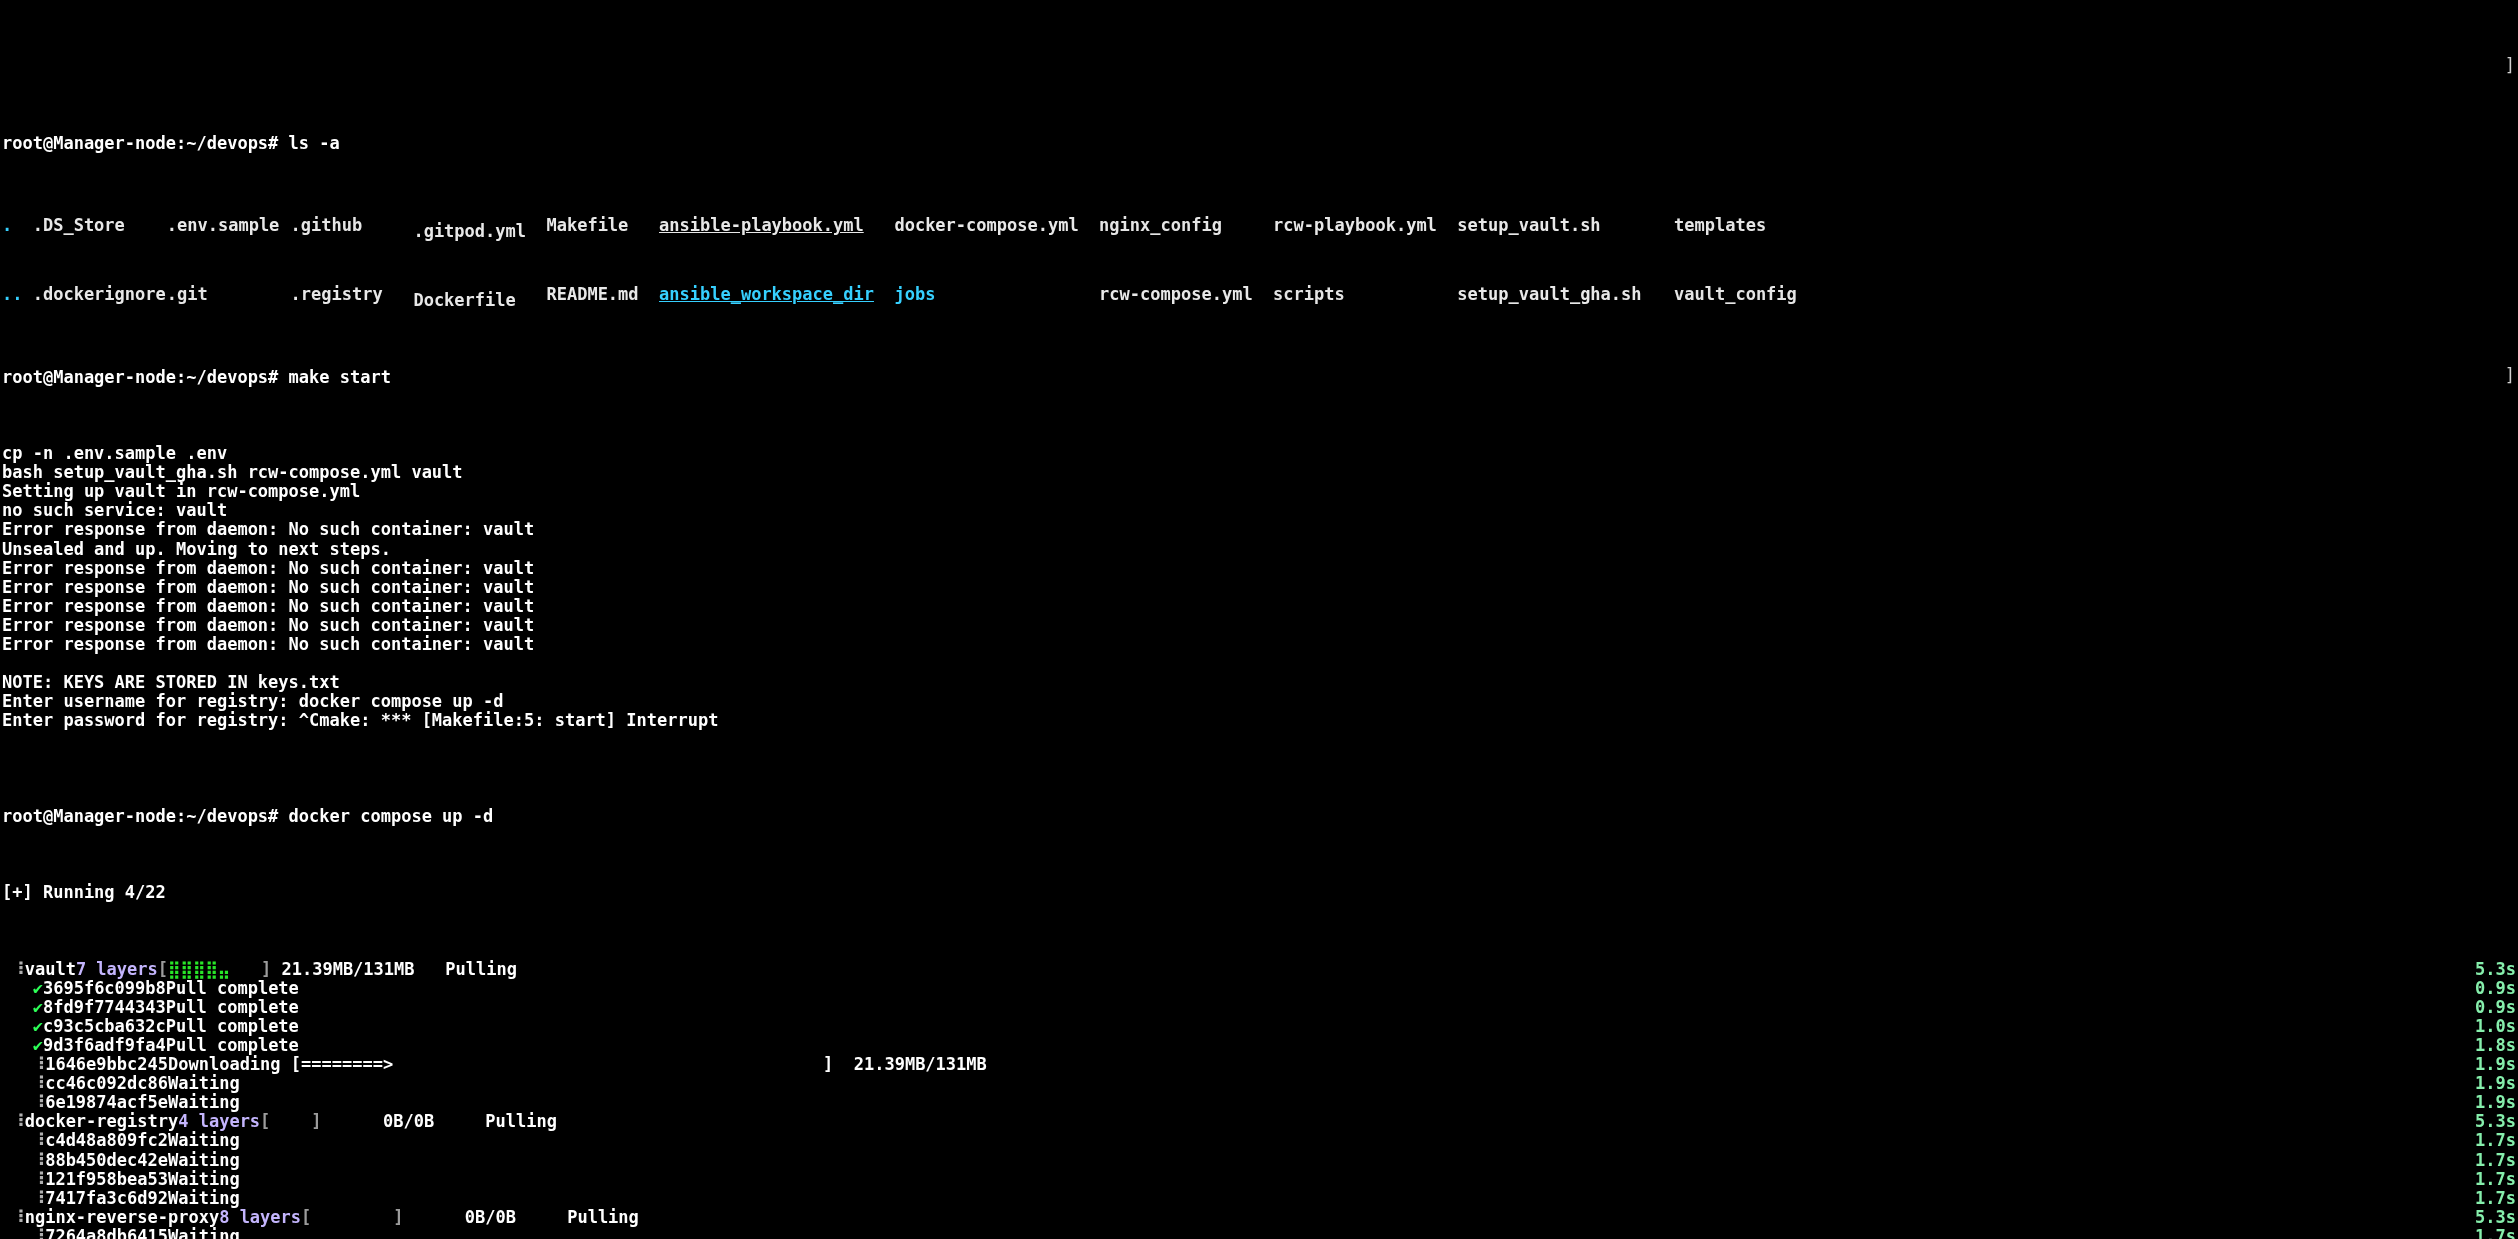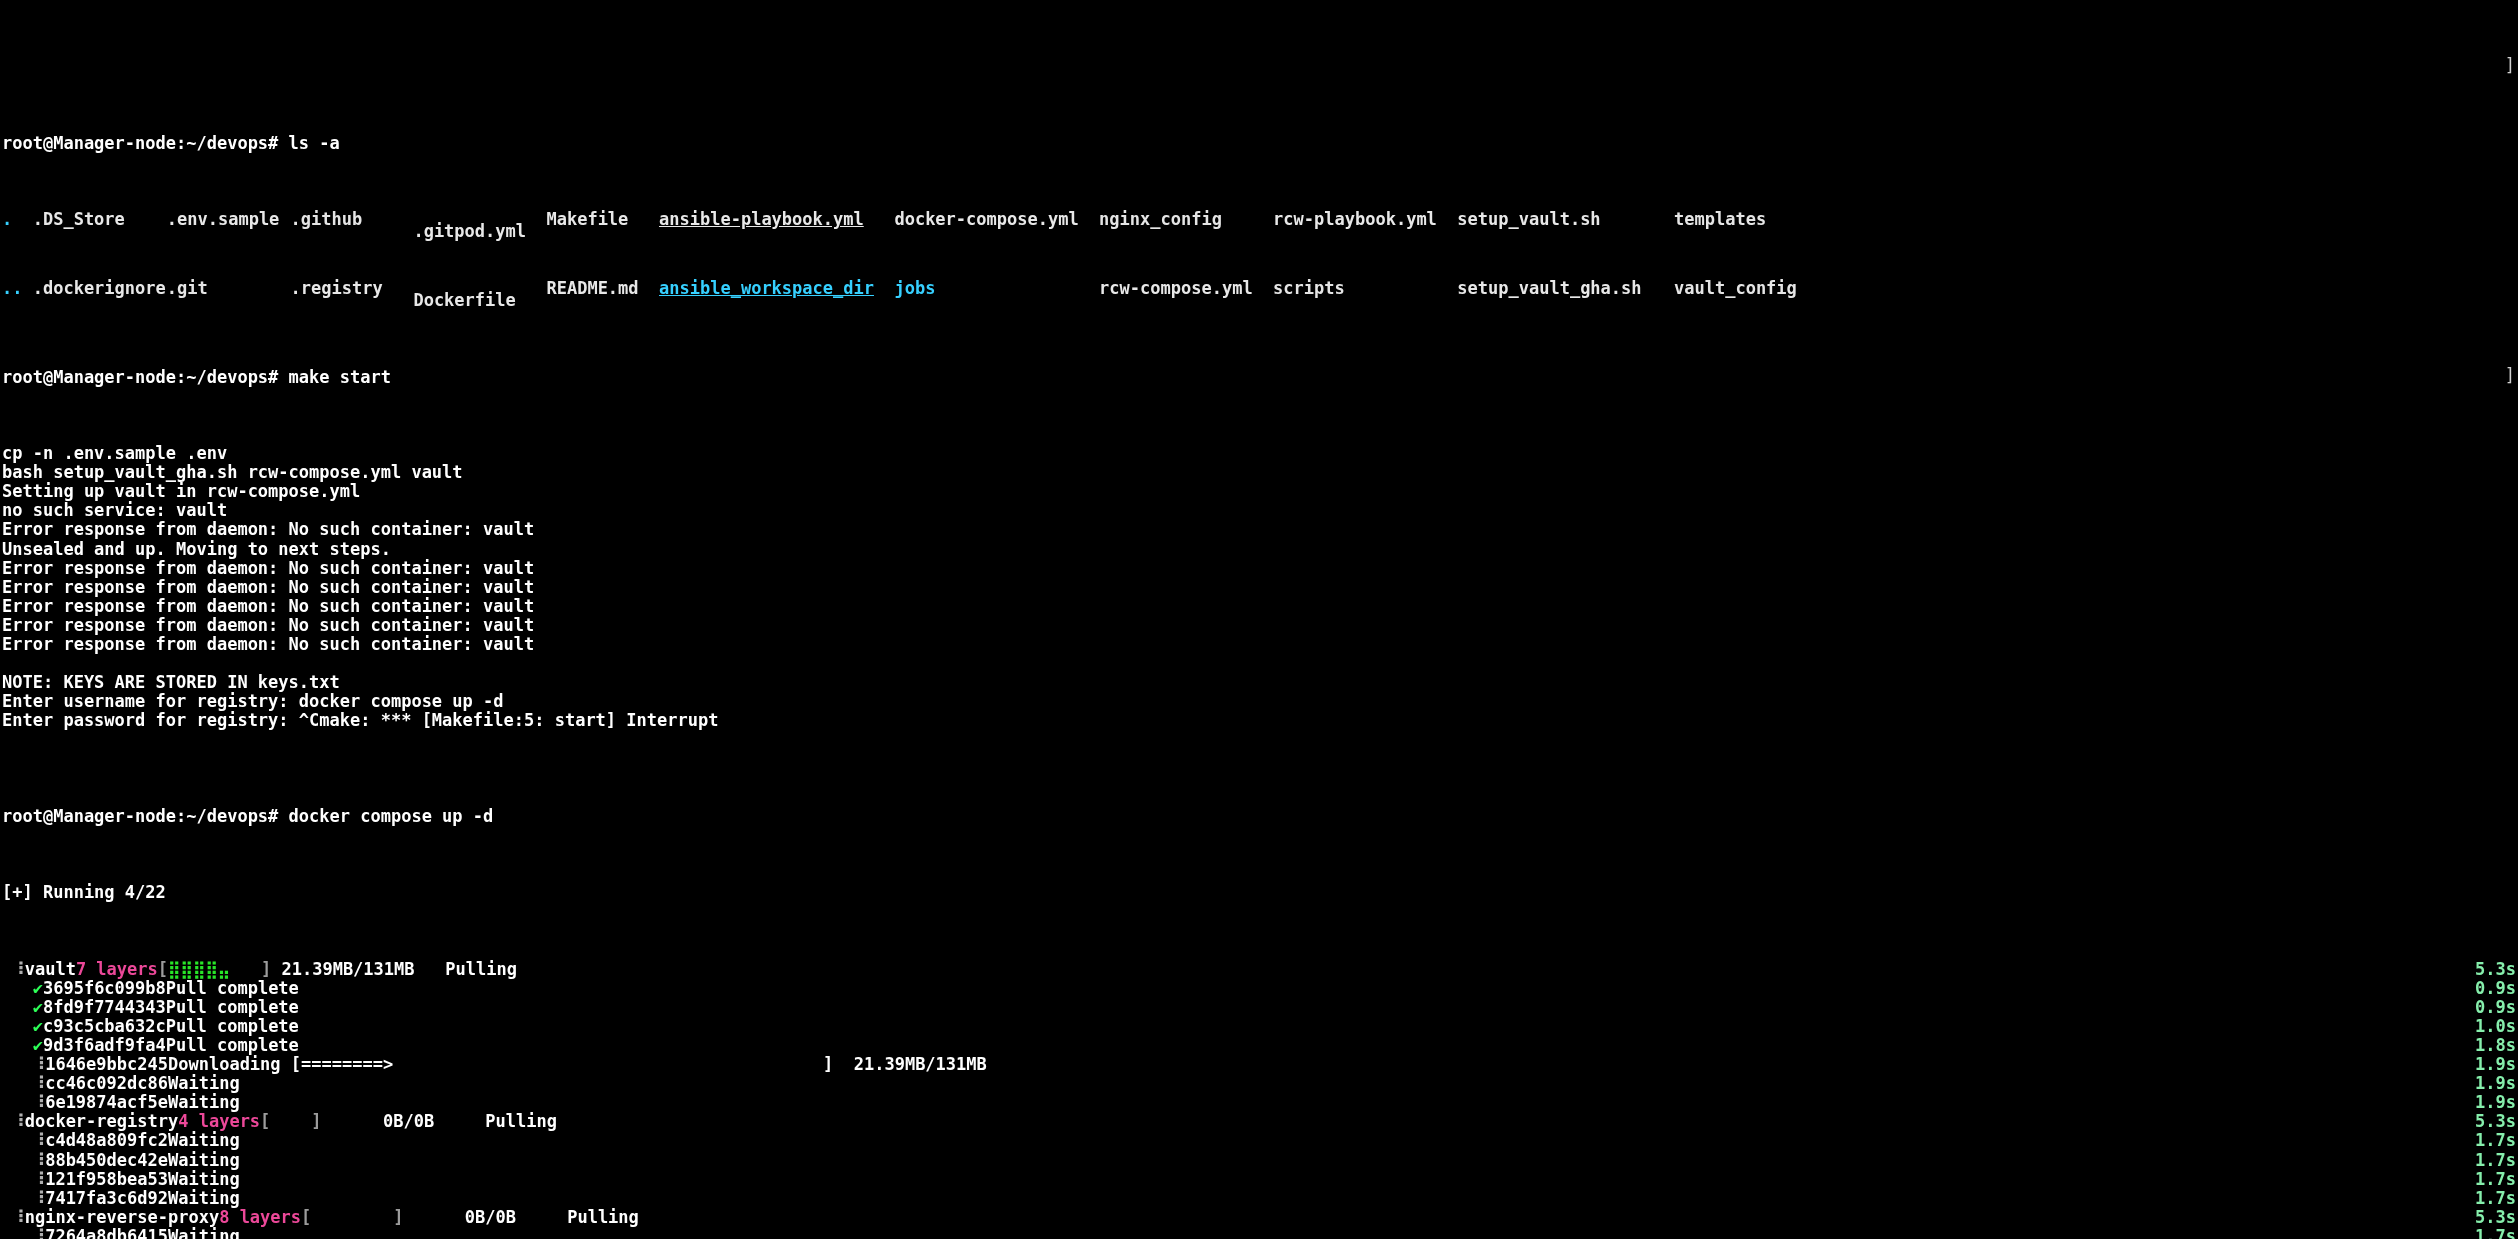--- a/index.html
+++ b/index.html
@@ -14,21 +14,21 @@
   }
   .term {
     white-space: pre;
     padding: 0 2px 2px 2px;
     position: relative;
     min-height: 770px;
     min-width: 1570px;
   }
   .line {
     display: flex;
-    align-items: flex-start;
+    align-items: center;
   }
   .flex-fill { flex: 1; }
   .bold   { font-weight: 600; }
   .white  { color: #ffffff; }
   .cyan-dir   { color: #36d0ff; font-weight: 600;}
   .purple-dir { color: #e5e5e5; font-weight: 600;}
   .blue-time { color: #86efac; }
   .gray-bracket { color: #9c9c9c;}
   
   .ls-col { display:inline-block; }
@@ -43,21 +43,21 @@
   .c8 { min-width: 17ch; }
   .c9 { min-width: 18ch; }
   .c10{ min-width: 20ch; }
   .c11{ min-width: 13ch; margin-left: 12px; }
   
   .indent1 { padding-left: 1ch; }
   .indent3 { padding-left: 3ch; }
   .tick { color: #2dff57; font-weight:600;}
   .downIcon { color:#b0b0b0; }
   .progHash { color:#28e528;}
-  .gold-layers { color:#ec4899; }
+  .gold-layers { color:#c4b5fd; }
   .scroll-right{
      position:absolute;
      right:3px;
      color:#cfcfcf;
   }
   .sr-top    { top:56px;}
   .sr-running{ top:366px;}
 </style>
 </head>
 <body>

